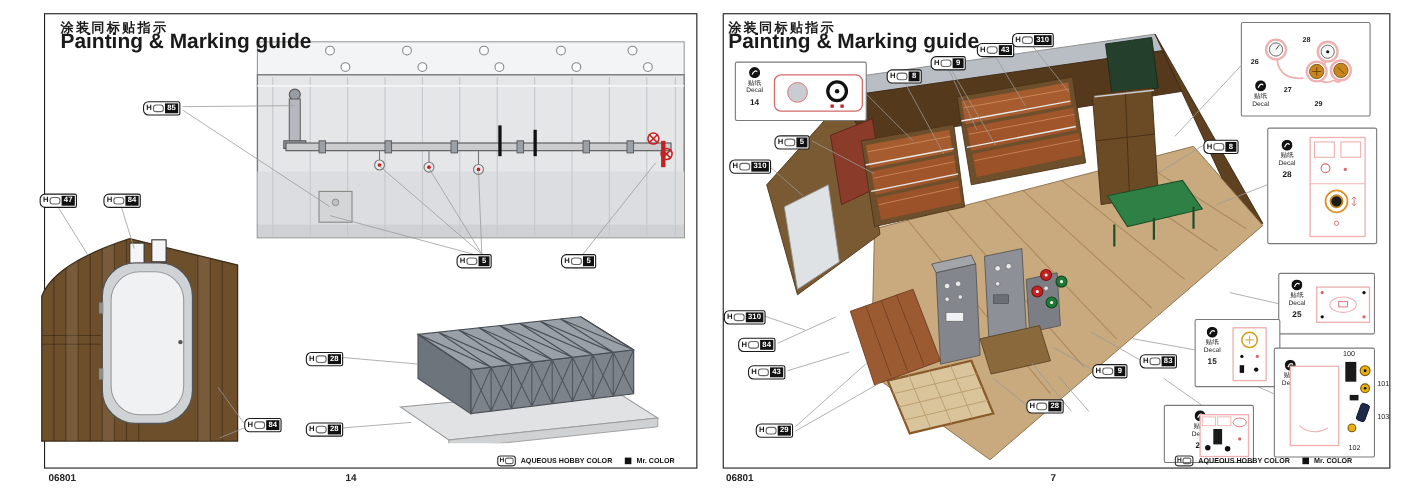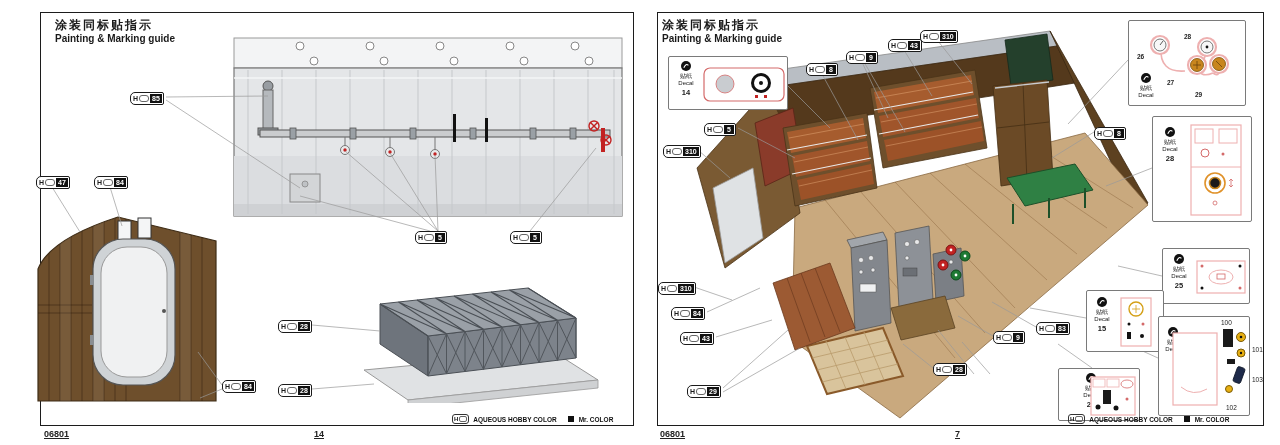--- a/index.html
+++ b/index.html
@@ -1,22 +1,22 @@
 <!DOCTYPE html>
 <html><head>
 <meta charset="utf-8">
 <style>
   html,body{margin:0;padding:0;background:#fff;}
   #canvas{position:relative;width:1280px;height:445px;background:#ffffff;
           font-family:"Liberation Sans",sans-serif;overflow:hidden;color:#1a1a1a;}
   .page{position:absolute;border:1.5px solid #1c1c1c;background:#fff;box-sizing:border-box;}
   .hdr{position:absolute;z-index:7;}
   .hdr .cn{font-weight:bold;font-size:12px;letter-spacing:2px;line-height:13px;}
-  .hdr .en{font-weight:bold;font-size:10px;line-height:14px;}
-  .footnum{position:absolute;font-weight:bold;font-size:9px;color:#222;z-index:7;text-decoration:underline;}
+  .hdr .en{font-weight:bold;font-size:19px;line-height:14px;}
+  .footnum{position:absolute;font-weight:bold;font-size:9px;color:#222;z-index:7;}
   
   .chip{position:absolute;display:inline-flex;align-items:center;height:11px;background:#fff;
         border:1px solid #1a1a1a;border-radius:5px 2px 2px 5px;padding:0 1px 0 2px;z-index:6;}
   .chip .h{font-weight:bold;font-size:7px;line-height:9px;margin-right:1px;}
   .chip .oval{width:8px;height:5px;border:1px solid #666;border-radius:3px;background:#fff;margin-right:1px;}
   .chip .num{background:#111;color:#fff;font-weight:bold;font-size:7px;line-height:9px;height:9px;
              padding:0 2px;min-width:6px;text-align:center;}
   
   .dbox{position:absolute;background:#fff;border:1px solid #7a7a7a;border-radius:2px;z-index:6;box-sizing:border-box;}
   .dcol{position:absolute;display:flex;flex-direction:column;align-items:center;line-height:6px;}

